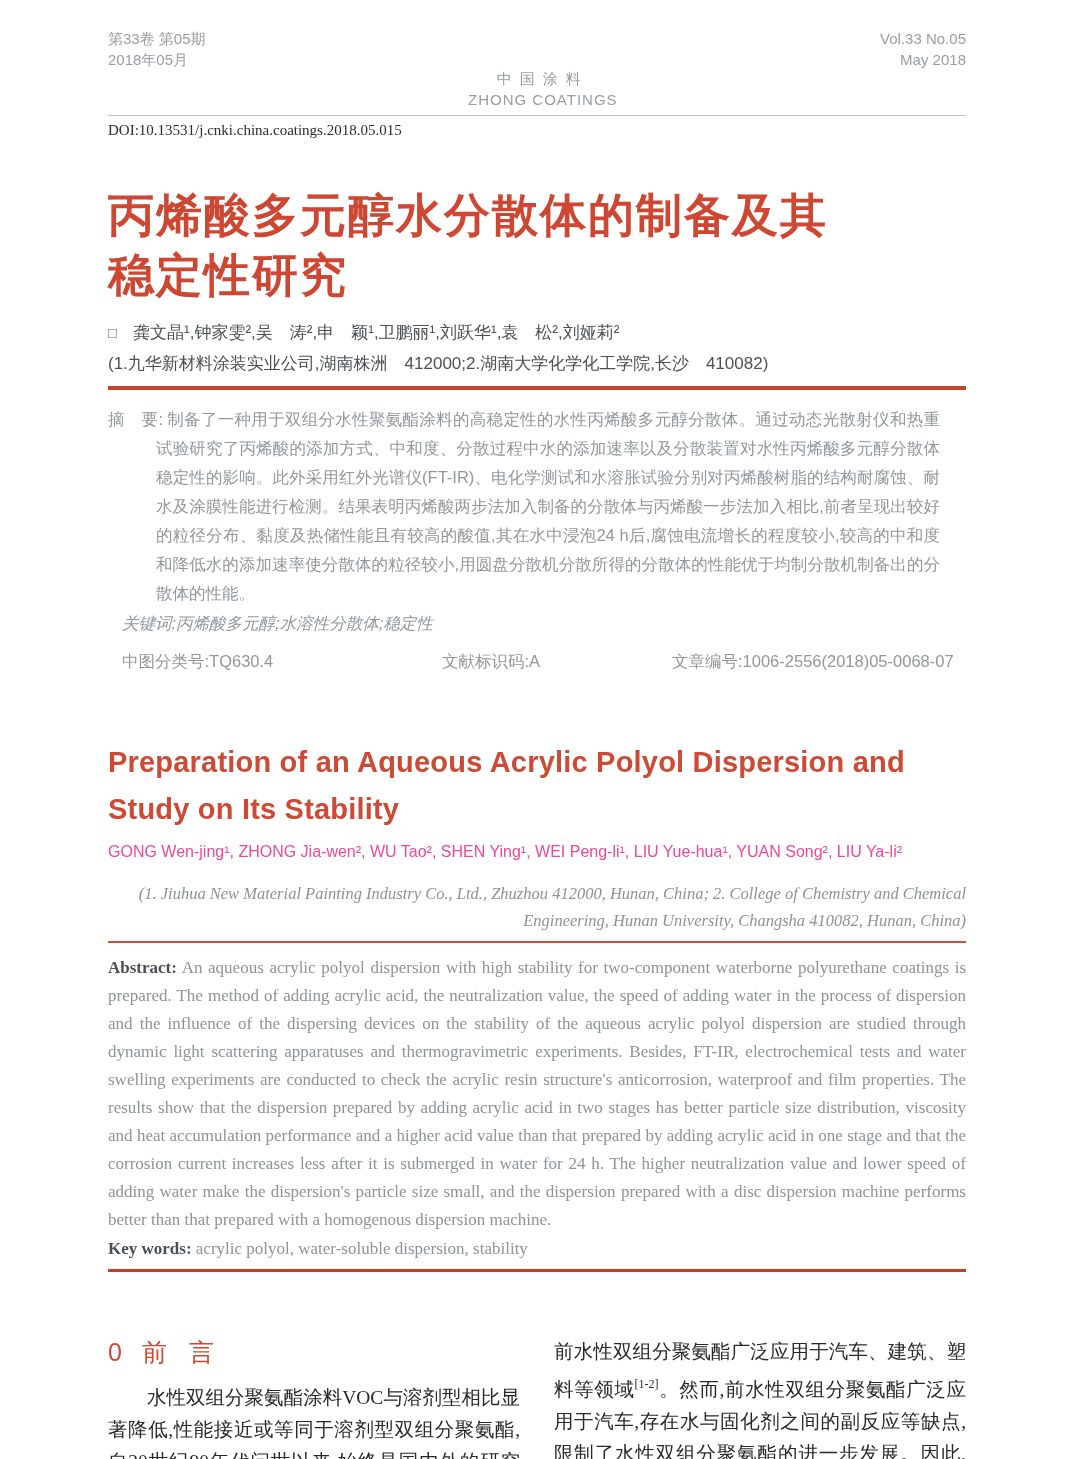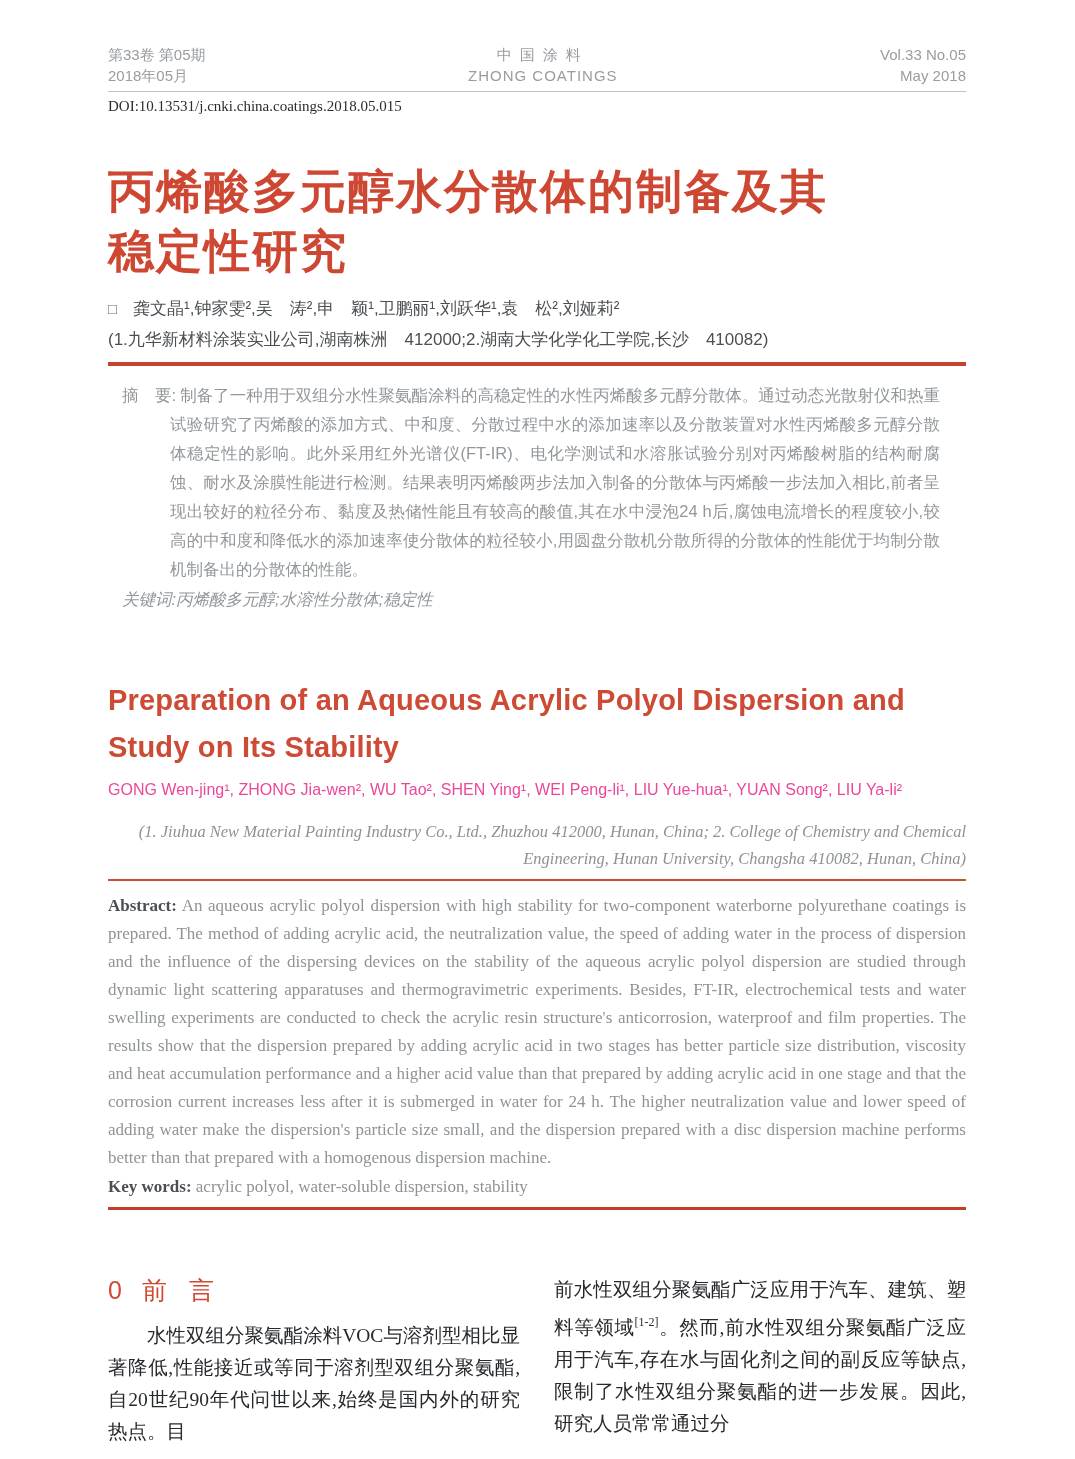--- a/index.html
+++ b/index.html
@@ -12,40 +12,40 @@
   *{margin:0;padding:0;box-sizing:border-box;}
   html,body{background:#ffffff;}
   body{
     width:1075px;height:1459px;overflow:hidden;
     font-family:"Liberation Sans","DejaVu Sans",sans-serif;
     color:var(--text-dark,#2e3338);
   }
   .content{margin-left:108px;width:858px;}
 
   
-  .jheader{display:flex;justify-content:space-between;align-items:flex-start;padding-top:44px;
+  .jheader{display:flex;justify-content:space-between;align-items:flex-start;padding-top:28px;
     color:#989da1;font-size:15px;line-height:21px;}
   .jh-left{text-align:left;}
-  .jh-center{text-align:center;}
+  .jh-center{text-align:center;margin-top:40px;}
   .jh-center .cn{letter-spacing:8px;}
   .jh-center .en{letter-spacing:1px;}
   .jh-right{text-align:right;}
   .rule-gray{height:1px;background:#bfc3c6;margin-top:5px;}
   .doi{margin-top:6px;font-family:"Liberation Serif","DejaVu Serif",serif;font-size:15px;color:#2c2c2c;}
 
   
   .title-cn{margin-top:46px;color:var(--accent,#ce4733);font-size:46px;font-weight:bold;
     line-height:60px;letter-spacing:2px;}
   .authors-cn{margin-top:16px;font-size:17px;color:#4b5054;display:flex;align-items:flex-start;}
   .authors-cn .marker{font-size:15px;color:#6a6f73;margin-right:16px;line-height:24px;}
   .affil-cn{margin-top:7px;font-size:17px;color:#4b5054;}
   .rule-red-thick{height:4px;background:#c7432d;margin-top:11px;}
 
   
-  .abstract-cn{margin-top:15px;margin-left:14px;margin-right:26px;
+  .abstract-cn{margin-top:15px;margin-right:26px;
     color:var(--text-gray,#92979b);font-size:16.5px;line-height:29px;
     padding-left:48px;text-indent:-48px;text-align:justify;}
   .abstract-cn .lbl{margin-right:4px;}
   .keywords-cn{margin-top:5px;margin-left:14px;color:var(--text-gray,#92979b);font-size:16.5px;font-style:italic;}
   .meta-row{margin-top:16px;margin-left:14px;display:flex;color:var(--text-gray,#92979b);font-size:16.5px;}
   .meta-row .m1{width:320px;}
   .meta-row .m2{width:230px;}
 
   
   .title-en{margin-top:66px;color:#cd4a35;font-size:29px;font-weight:bold;line-height:47px;letter-spacing:0.2px;}
@@ -104,20 +104,25 @@
     <span>龚文晶¹,钟家雯²,吴　涛²,申　颖¹,卫鹏丽¹,刘跃华¹,袁　松²,刘娅莉²</span>
   </div>
   <div class="affil-cn">(1.九华新材料涂装实业公司,湖南株洲　412000;2.湖南大学化学化工学院,长沙　410082)</div>
 
   <div class="rule-red-thick"></div>
 
   <p class="abstract-cn"><span class="lbl">摘　要:</span><span>制备了一种用于双组分水性聚氨酯涂料的高稳定性的水性丙烯酸多元醇分散体。通过动态光散射仪和热重试验研究了丙烯酸的添加方式、中和度、分散过程中水的添加速率以及分散装置对水性丙烯酸多元醇分散体稳定性的影响。此外采用红外光谱仪(FT-IR)、电化学测试和水溶胀试验分别对丙烯酸树脂的结构耐腐蚀、耐水及涂膜性能进行检测。结果表明丙烯酸两步法加入制备的分散体与丙烯酸一步法加入相比,前者呈现出较好的粒径分布、黏度及热储性能且有较高的酸值,其在水中浸泡24 h后,腐蚀电流增长的程度较小,较高的中和度和降低水的添加速率使分散体的粒径较小,用圆盘分散机分散所得的分散体的性能优于均制分散机制备出的分散体的性能。</span></p>
 
   <p class="keywords-cn"><span class="lbl">关键词:</span><span>丙烯酸多元醇;水溶性分散体;稳定性</span></p>
 
+  <div class="meta-row">
+    <span class="m1">中图分类号:TQ630.4</span>
+    <span class="m2">文献标识码:A</span>
+    <span class="m3">文章编号:1006-2556(2018)05-0068-07</span>
+  </div>
 
   <h2 class="title-en"><span>Preparation of an Aqueous Acrylic Polyol Dispersion and</span><br><span>Study on Its Stability</span></h2>
 
   <div class="authors-en">GONG Wen-jing¹, ZHONG Jia-wen², WU Tao², SHEN Ying¹, WEI Peng-li¹, LIU Yue-hua¹, YUAN Song², LIU Ya-li²</div>
   <div class="affil-en">(1. Jiuhua New Material Painting Industry Co., Ltd., Zhuzhou 412000, Hunan, China; 2. College of Chemistry and Chemical Engineering, Hunan University, Changsha 410082, Hunan, China)</div>
 
   <div class="rule-red-thin"></div>
 
   <p class="abstract-en"><span class="lbl">Abstract:</span><span> An aqueous acrylic polyol dispersion with high stability for two-component waterborne polyurethane coatings is prepared. The method of adding acrylic acid, the neutralization value, the speed of adding water in the process of dispersion and the influence of the dispersing devices on the stability of the aqueous acrylic polyol dispersion are studied through dynamic light scattering apparatuses and thermogravimetric experiments. Besides, FT-IR, electrochemical tests and water swelling experiments are conducted to check the acrylic resin structure's anticorrosion, waterproof and film properties. The results show that the dispersion prepared by adding acrylic acid in two stages has better particle size distribution, viscosity and heat accumulation performance and a higher acid value than that prepared by adding acrylic acid in one stage and that the corrosion current increases less after it is submerged in water for 24 h. The higher neutralization value and lower speed of adding water make the dispersion's particle size small, and the dispersion prepared with a disc dispersion machine performs better than that prepared with a homogenous dispersion machine.</span></p>
 

